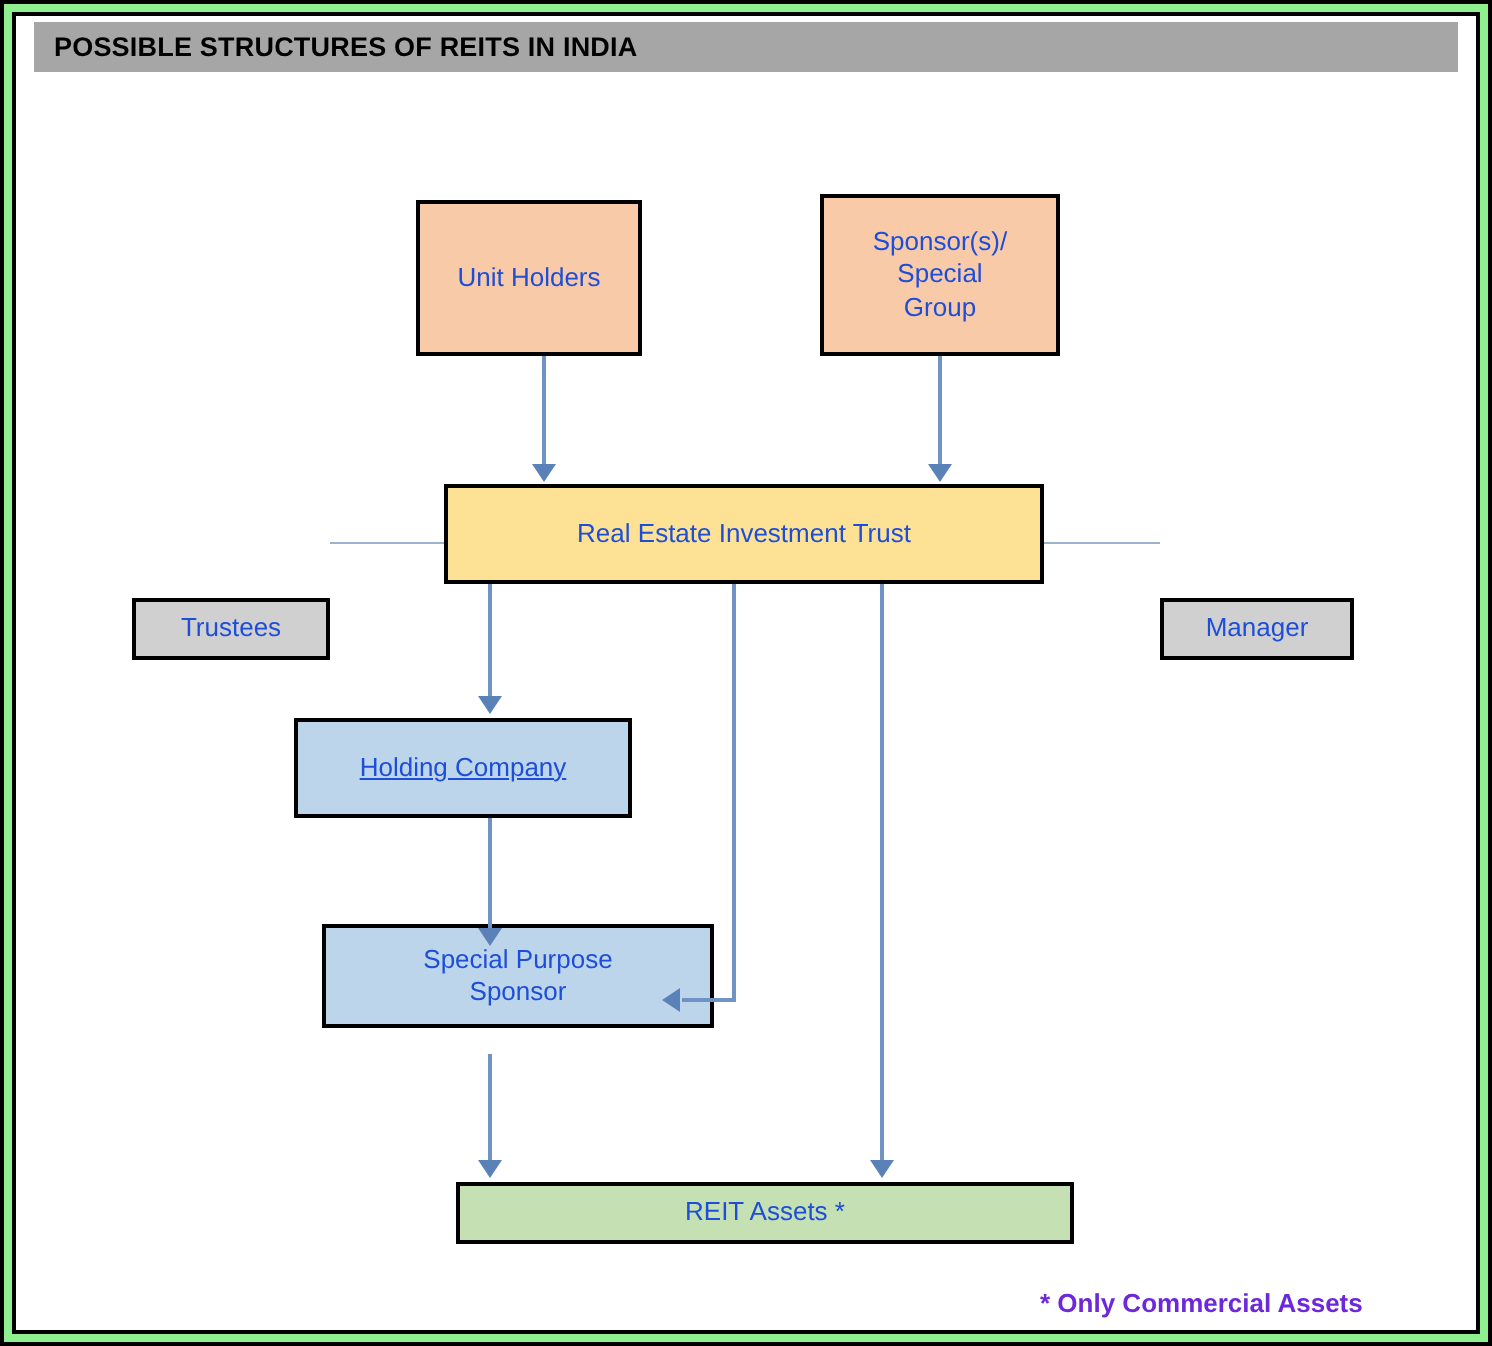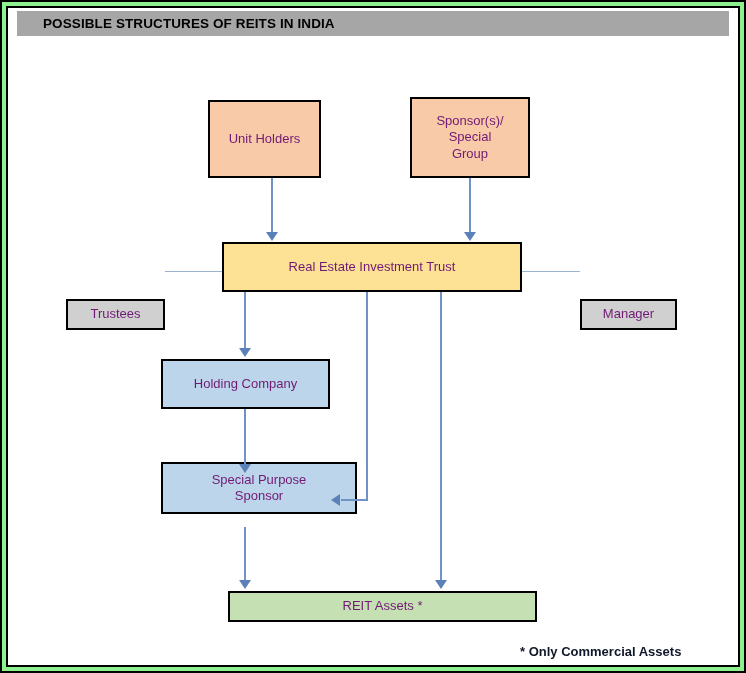--- a/index.html
+++ b/index.html
@@ -53,52 +53,52 @@
     height: 25px;
     background: #a6a6a6;
     display: flex;
     align-items: center;
   }
   .title-text {
     font-size: 13.5px;
     font-weight: bold;
     color: #000000;
     letter-spacing: 0.1px;
-    padding-left: 26px;
+    padding-left: 10px;
     white-space: nowrap;
   }
 
   
   .node {
     position: absolute;
     box-sizing: border-box;
     border: 2px solid #000000;
     display: flex;
     align-items: center;
     justify-content: center;
     text-align: center;
-    color: #701a75;
+    color: #1d4ed8;
     font-size: 13px;
     line-height: 1.25;
   }
   .node span { display: block; }
 
   .fill-peach { background: #f8caa8; }
   .fill-yellow { background: #fde295; text-align: center; }
   .fill-gray   { background: #d0d0d0; margin-top: 43px; }
   .fill-blue   { background: #bcd5ea; }
   .fill-green  { background: #c5e0b3; }
 
   
   #node-unit-holders  { left: 208px; top: 100px;  width: 113px; height: 78px; }
   #node-sponsor       { left: 410px; top: 97px;   width: 120px; height: 81px; }
   #node-reit          { left: 222px; top: 242px;  width: 300px; height: 50px; }
   #node-trustees      { left: 66px;  top: 256px;  width: 99px;  height: 31px; }
   #node-manager       { left: 580px; top: 256px;  width: 97px;  height: 31px; }
-  #node-holding       { left: 161px; top: 359px;  width: 169px; height: 50px; }
+  #node-holding       { left: 147px; top: 359px;  width: 169px; height: 50px; text-decoration: underline; }
   #node-spv           { left: 161px; top: 462px;  width: 196px; height: 52px; }
   #node-assets        { left: 228px; top: 591px;  width: 309px; height: 31px; }
 
   
   .conn {
     position: absolute;
     background: #6f93c4;
   }
   .conn-thin {
     position: absolute;
@@ -146,21 +146,21 @@
   #c-el-h    { left: 341px; top: 499px; width: 27px; height: 2px; }
   #a-el      { left: 331px; top: 494px; }
 
   
   .footnote {
     position: absolute;
     left: 520px;
     top: 644px;
     font-size: 13px;
     font-weight: bold;
-    color: #0f172a;
+    color: #6d28d9;
     white-space: nowrap;
   }
 </style>
 </head>
 <body>
 
 <div id="page">
 
   <div class="frame-outer"></div>
   <div class="frame-green"></div>

